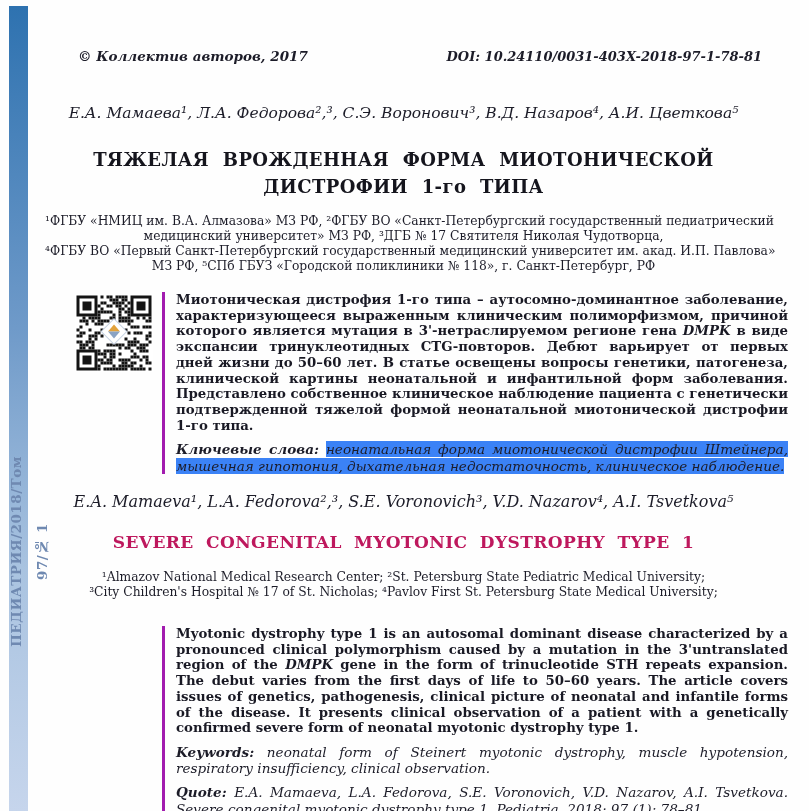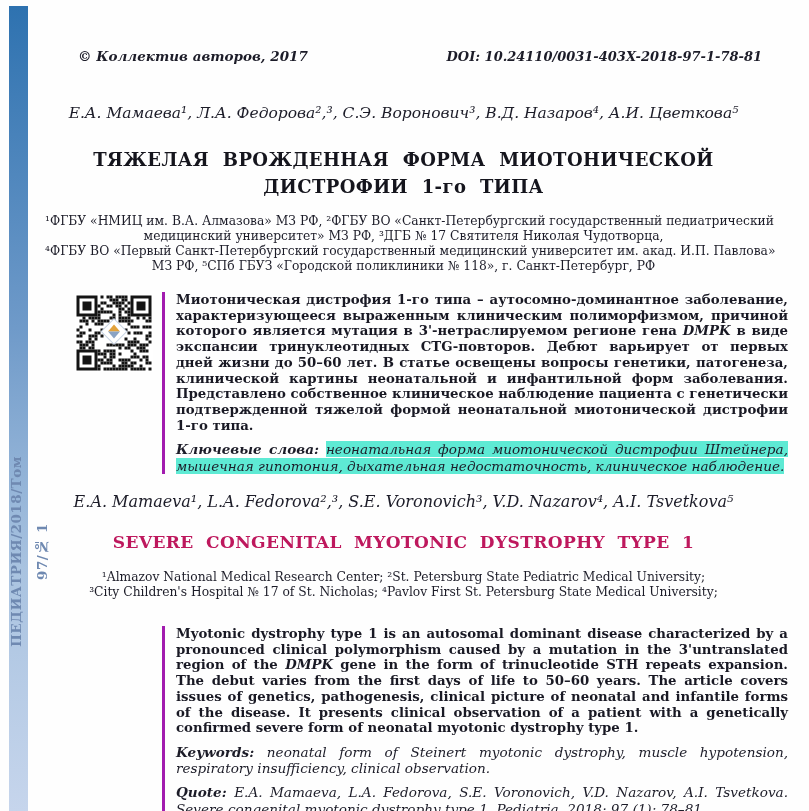--- a/index.html
+++ b/index.html
@@ -29,21 +29,21 @@
   .affil-en{top:570px;}
   .affil div{white-space:nowrap;}
   .block{position:absolute;left:85px;width:612px;
     border-left:3px solid #a21caf;padding-left:11px;box-sizing:content-box;margin-left:32px;}
   .block-ru{top:292px;}
   .block-en{top:626px;}
   .abstract{margin:0;font-weight:bold;font-size:13.3px;line-height:15.7px;
     text-align:justify;color:#191924;}
   .kw,.cit{margin:8px 0 0 0;font-style:italic;font-size:13.6px;line-height:16.2px;text-align:justify;}
   .kw .lbl,.cit .lbl{font-weight:bold;}
-  .hl{background:#5eead4;}
+  .hl{background:#3b82f6;}
   .gene{font-style:italic;}
   .authors-en{position:absolute;top:492px;left:0;width:717px;text-align:center;
     font-style:italic;font-size:16px;}
   .title-en{position:absolute;top:532px;left:0;width:717px;text-align:center;
     font-weight:bold;font-size:17px;letter-spacing:.4px;word-spacing:6px;color:#be185d;}
   .qr{position:absolute;left:-90px;top:2px;width:78px;height:78px;}
 </style>
 </head>
 <body>
 

